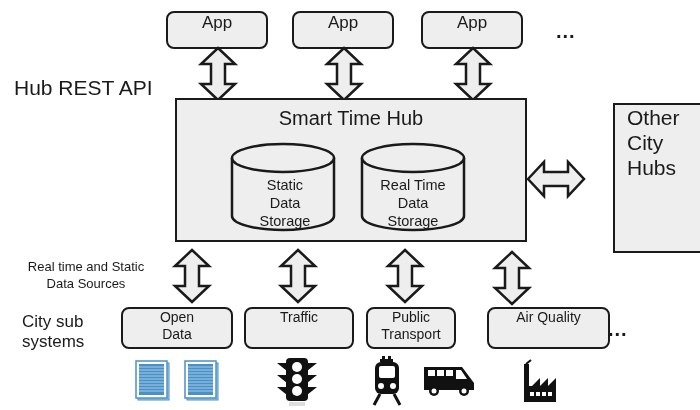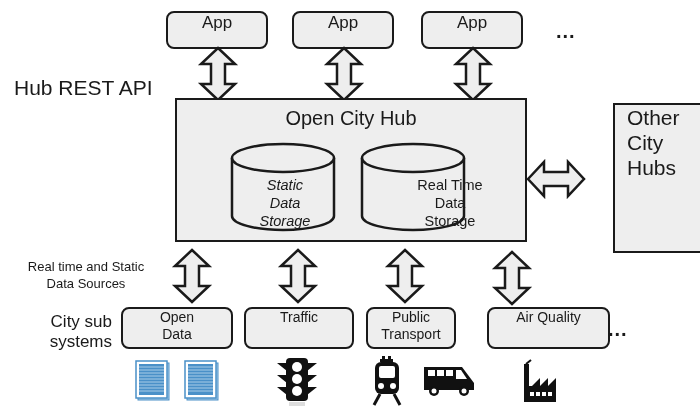--- a/index.html
+++ b/index.html
@@ -46,38 +46,38 @@
     <use href="#varrow" x="1" y="1"></use>
   </svg>
 <svg class="shape" style="left:326px; top:47px;" width="36" height="54">
     <use href="#varrow" x="1" y="1"></use>
   </svg>
 <svg class="shape" style="left:455px; top:47px;" width="36" height="54">
     <use href="#varrow" x="1" y="1"></use>
   </svg>
 
 <div class="box" style="left:175px; top:98px; width:352px; height:144px; align-items:flex-start;">
-  <div style="margin-top:7px; font-size:20px;">Open City Hub</div>
+  <div style="margin-top:7px; font-size:20px;">Smart Time Hub</div>
 </div>
 
 <svg class="shape" style="left:230px; top:142px;" width="106" height="90">
   <path d="M2,16 L2,74 A51,14 0 0 0 104,74 L104,16" fill="#eeeeee" stroke="#1a1a1a" stroke-width="2.5"></path>
   <ellipse cx="53" cy="16" rx="51" ry="14" fill="#eeeeee" stroke="#1a1a1a" stroke-width="2.5"></ellipse>
 </svg>
-<div class="cyl-text" style="left:230px; top:176px; width:110px;font-style:italic;">
+<div class="cyl-text" style="left:230px; top:176px; width:110px;">
   <div>Static</div>
   <div>Data</div>
   <div>Storage</div>
 </div>
 
 <svg class="shape" style="left:360px; top:142px;" width="106" height="90">
   <path d="M2,16 L2,74 A51,14 0 0 0 104,74 L104,16" fill="#eeeeee" stroke="#1a1a1a" stroke-width="2.5"></path>
   <ellipse cx="53" cy="16" rx="51" ry="14" fill="#eeeeee" stroke="#1a1a1a" stroke-width="2.5"></ellipse>
 </svg>
-<div class="cyl-text" style="left:360px; top:176px; width:106px;padding-left:37px;">
+<div class="cyl-text" style="left:360px; top:176px; width:106px;">
   <div>Real Time</div>
   <div>Data</div>
   <div>Storage</div>
 </div>
 
 <svg class="shape" style="left:527px; top:161px;" width="60" height="38">
     <use href="#harrow" x="1" y="1"></use>
   </svg>
 
 <div class="box" style="left:583px; top:103px; width:110px; height:150px; justify-content:flex-start; padding-left:12px; text-align:left; font-size:21px; line-height:25px;margin-left:30px;">
@@ -99,21 +99,21 @@
 <svg class="shape" style="left:280px; top:249px;" width="36" height="54">
     <use href="#varrow" x="1" y="1"></use>
   </svg>
 <svg class="shape" style="left:387px; top:249px;" width="36" height="54">
     <use href="#varrow" x="1" y="1"></use>
   </svg>
 <svg class="shape" style="left:494px; top:251px;" width="36" height="54">
     <use href="#varrow" x="1" y="1"></use>
   </svg>
 
-<div class="label" style="left:22px; top:312px; font-size:17px; line-height:20px; text-align:right; width:90px;">
+<div class="label" style="left:22px; top:312px; font-size:17px; line-height:20px; text-align:left; width:90px;">
   <div>City sub</div>
   <div>systems</div>
 </div>
 
 <div class="box rounded sub-box" style="left:121px; width:112px;">
   <div>
       <div>Open</div>
       <div>Data</div>
     </div>
 </div>

